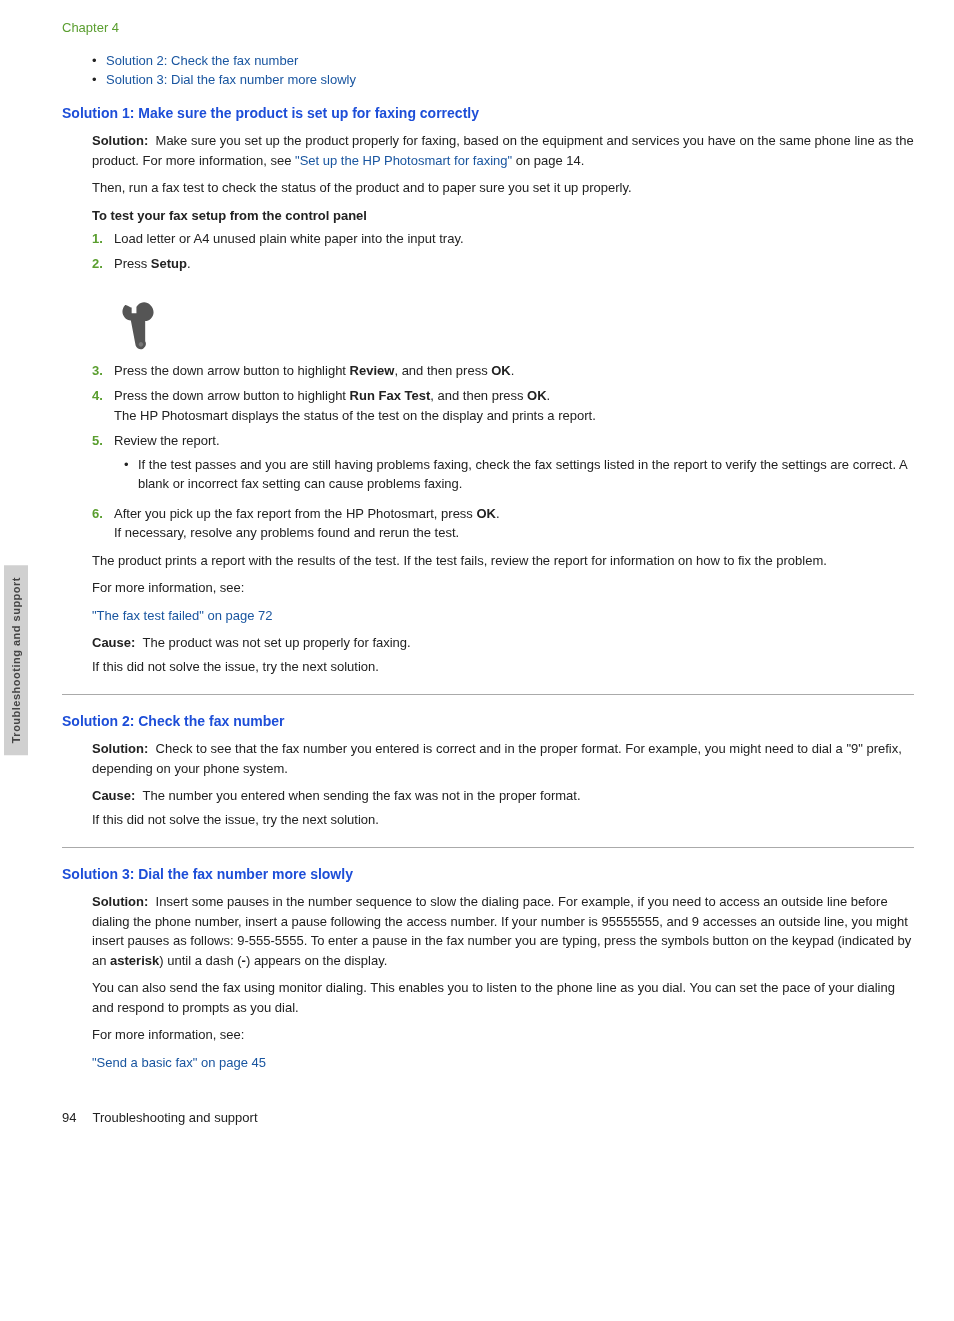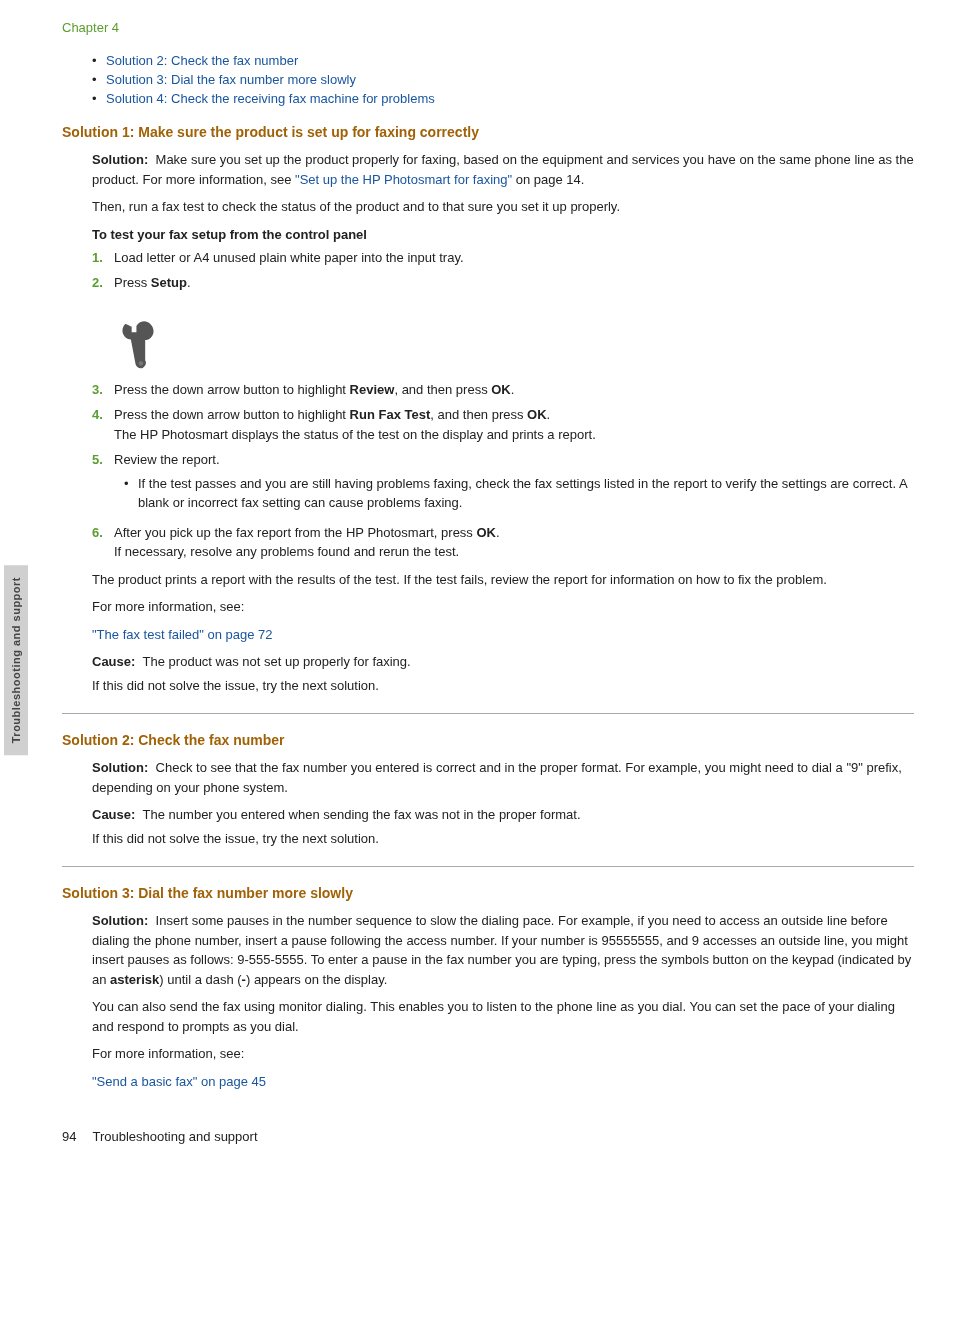--- a/index.html
+++ b/index.html
@@ -61,21 +61,21 @@
       left: 0;
       color: #222;
     }
     .bullet-list li a {
       color: #1a56a0;
       text-decoration: none;
     }
     .section-heading {
       font-size: 14px;
       font-weight: bold;
-      color: #a16207;
+      color: #1d4ed8;
       margin: 6px 0 10px 0;
     }
     .section-body {
       margin-left: 30px;
     }
     .para {
       margin-bottom: 8px;
       line-height: 1.5;
     }
     .bold { font-weight: bold; }
@@ -169,32 +169,29 @@
 
     <div class="chapter-header">Chapter 4</div>
 
     <ul class="bullet-list">
       <li>
         <a class="link" href="#sol2">Solution 2: Check the fax number</a>
       </li>
       <li>
         <a class="link" href="#sol3">Solution 3: Dial the fax number more slowly</a>
       </li>
-      <li>
-        <a class="link" href="#sol4">Solution 4: Check the receiving fax machine for problems</a>
-      </li>
     </ul>
 
     <div>
       <div class="section-heading">Solution 1: Make sure the product is set up for faxing correctly</div>
       <div class="section-body">
         <p class="para">
           <span class="bold">Solution:</span>&nbsp;&nbsp;<span>Make sure you set up the product properly for faxing, based on the equipment and services you have on the same phone line as the product. For more information, see </span><a class="link" href="#">"Set up the HP Photosmart for faxing"</a><span> on page 14.</span>
         </p>
-        <p class="para">Then, run a fax test to check the status of the product and to that sure you set it up properly.</p>
+        <p class="para">Then, run a fax test to check the status of the product and to paper sure you set it up properly.</p>
 
         <p class="sub-heading">To test your fax setup from the control panel</p>
 
         <ol class="numbered-list">
 
           <li>
             <span class="num">1.</span>
             <span class="num-content">Load letter or A4 unused plain white paper into the input tray.</span>
           </li>
 

